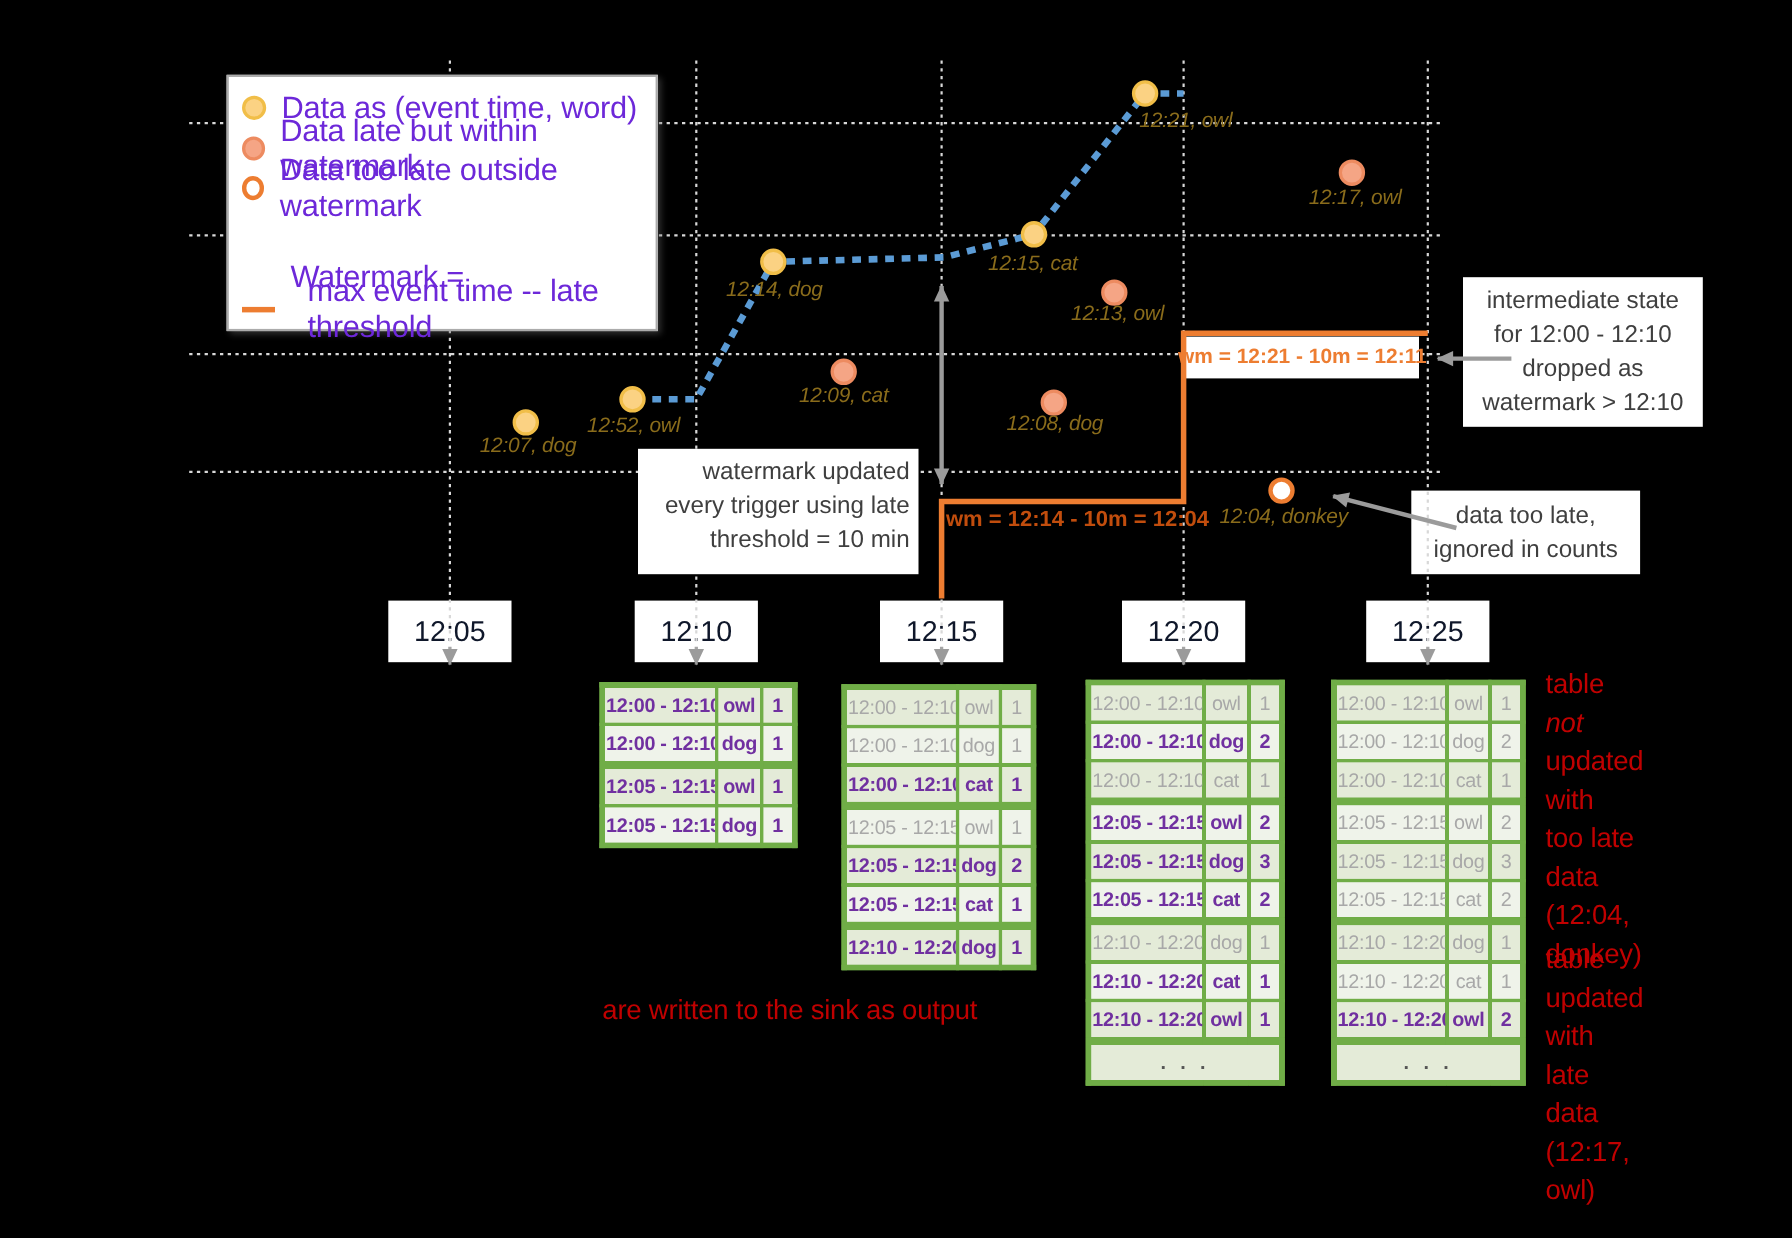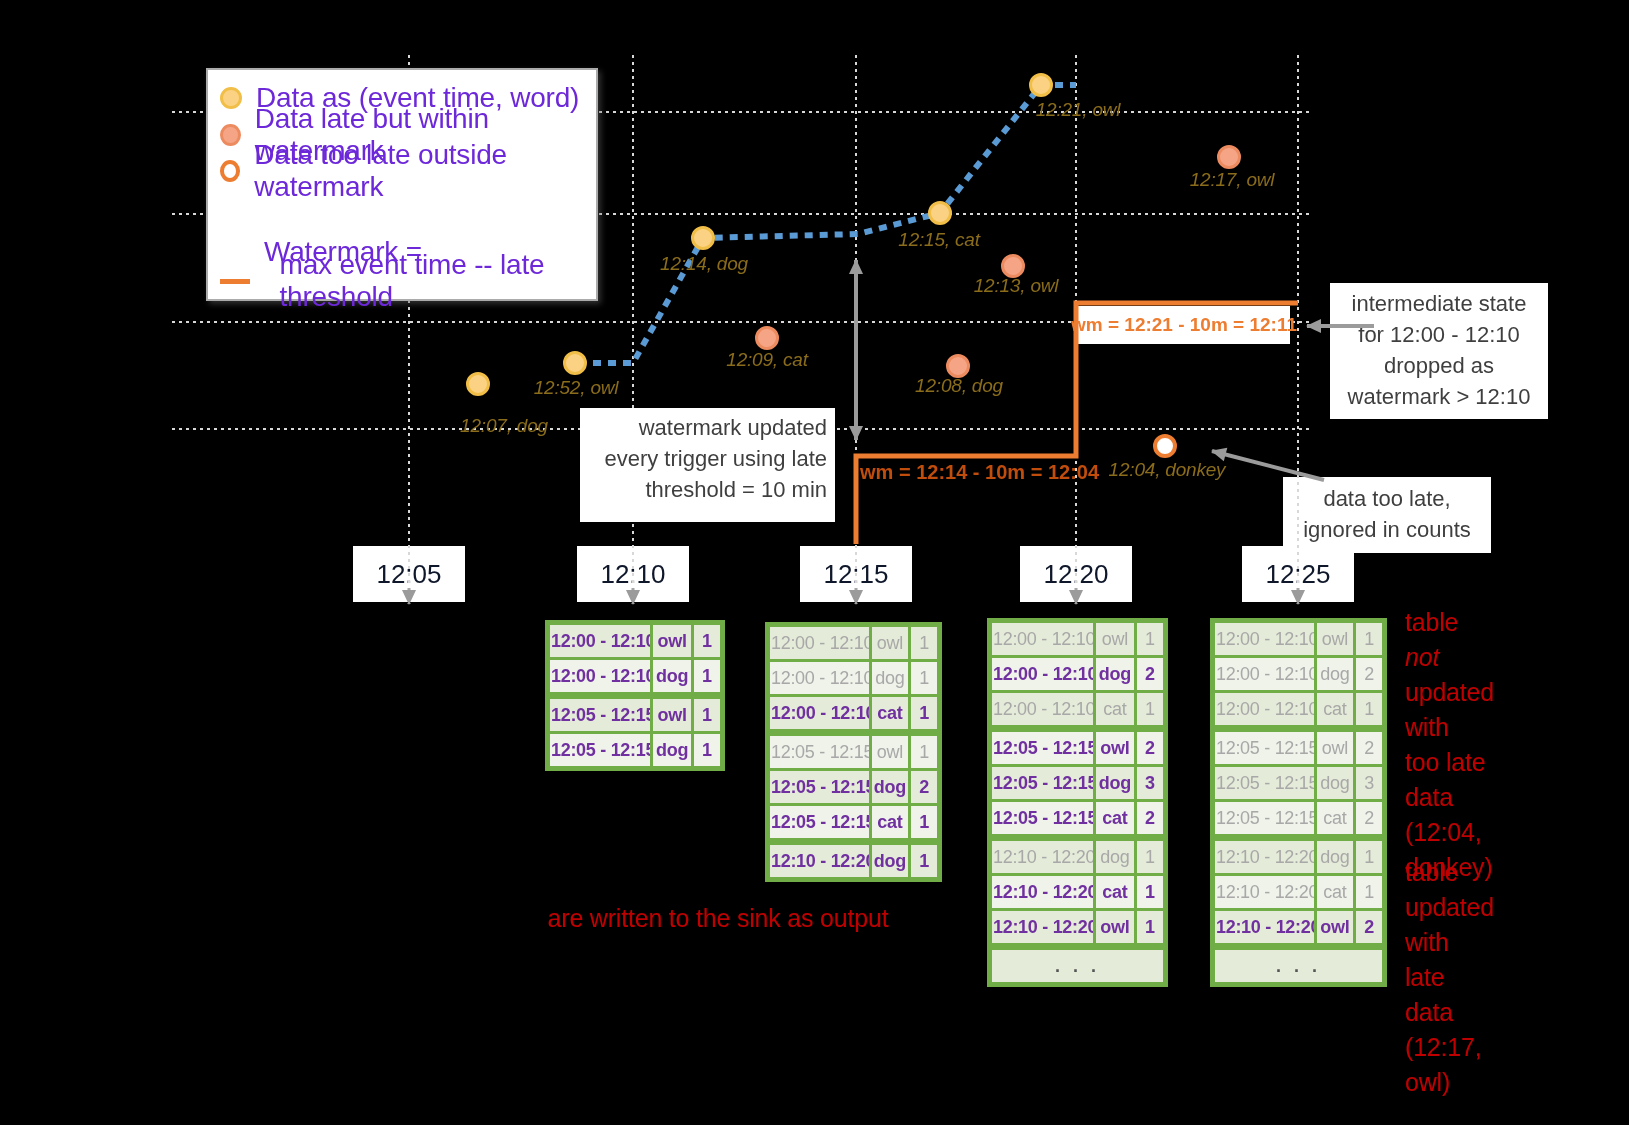--- a/index.html
+++ b/index.html
@@ -12,21 +12,21 @@
   #grid-svg{z-index:2;}
   #boxes-layer{z-index:3;}
   #lines-svg{z-index:4;}
   #top-layer{z-index:5;}
 
   
   .timebox{position:absolute;width:112px;height:56px;background:#fff;color:#0f172a;
            font-size:26px;display:flex;align-items:center;justify-content:center;}
   .callout{position:absolute;background:#fff;color:#3f3f3f;font-size:22px;line-height:31px;
            white-space:pre-line;}
-  .callout.center{text-align:center;margin-top:31px;}
+  .callout.center{text-align:center;}
   .callout.right{text-align:right;}
 
   
   #legend{position:absolute;left:206px;top:68px;width:388px;height:229px;background:#fff;
           border:2px solid #ababab;box-shadow:3px 3px 6px rgba(90,90,90,.55);}
   .lg-item{position:absolute;left:0;height:28px;display:flex;align-items:center;}
   .lg-txt{color:#6d28d9;font-size:28px;letter-spacing:-0.2px;}
   .sw{display:inline-block;margin-left:12px;margin-right:14px;}
   .sw-dot-ontime{width:22px;height:22px;border-radius:50%;background:#FBD283;border:3px solid #F1BE48;box-sizing:border-box;}
   .sw-dot-late{width:22px;height:22px;border-radius:50%;background:#F5A585;border:3px solid #ED8B60;box-sizing:border-box;}
@@ -155,21 +155,21 @@
       <line x1="633" y1="588" x2="633" y2="604" marker-end="url(#ah)"></line>
       <line x1="856" y1="588" x2="856" y2="604" marker-end="url(#ah)"></line>
       <line x1="1076" y1="588" x2="1076" y2="604" marker-end="url(#ah)"></line>
       <line x1="1298" y1="588" x2="1298" y2="604" marker-end="url(#ah)"></line>
     </g>
   </svg>
 
   <div id="top-layer" class="abs">
     <div id="points-layer">
         <div class="dot ontime" style="left: 478px; top: 384px;"></div>
-        <div class="dot-label" style="left: 504px; top: 406px; margin-top: 20px;">12:07, dog</div>
+        <div class="dot-label" style="left: 480px; top: 406px;">12:07, dog</div>
         <div class="dot ontime" style="left: 575px; top: 363px;"></div>
         <div class="dot-label" style="left: 576px; top: 388px;">12:52, owl</div>
         <div class="dot ontime" style="left: 703px; top: 238px;"></div>
         <div class="dot-label" style="left: 704px; top: 264px;">12:14, dog</div>
         <div class="dot ontime" style="left: 940px; top: 213px;"></div>
         <div class="dot-label" style="left: 939px; top: 240px;">12:15, cat</div>
         <div class="dot ontime" style="left: 1041px; top: 85px;"></div>
         <div class="dot-label" style="left: 1078px; top: 110px;">12:21, owl</div>
         <div class="dot late" style="left: 767px; top: 338px;"></div>
         <div class="dot-label" style="left: 767px; top: 360px;">12:09, cat</div>

